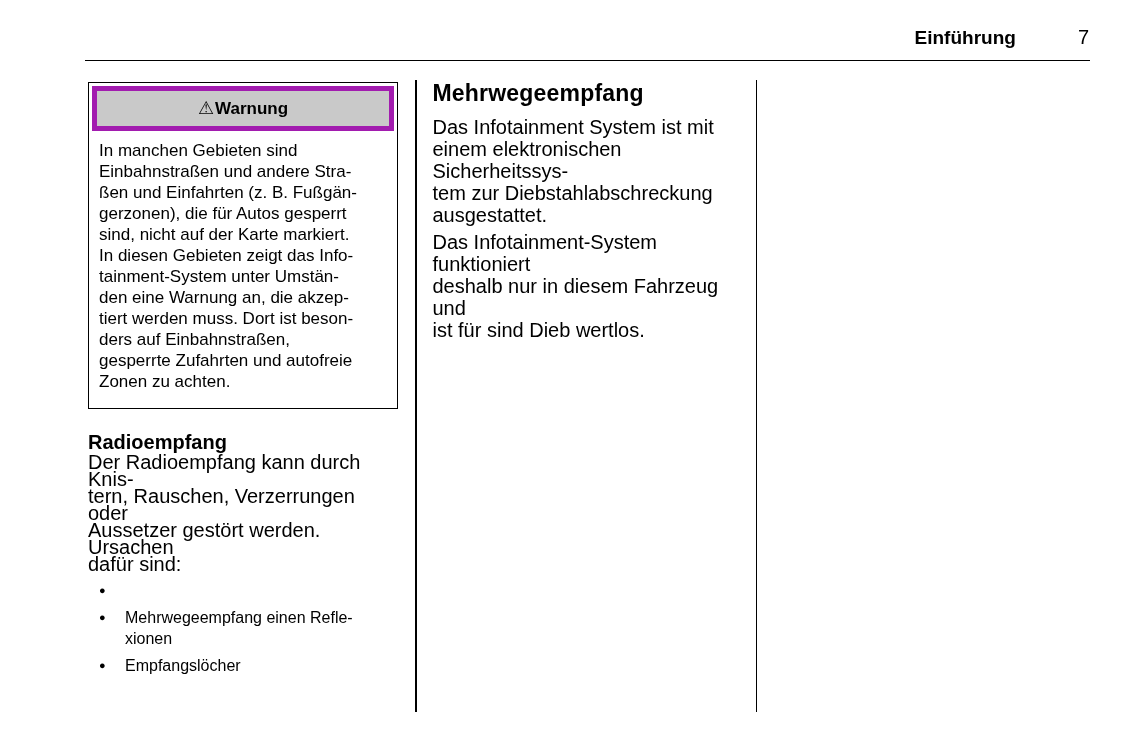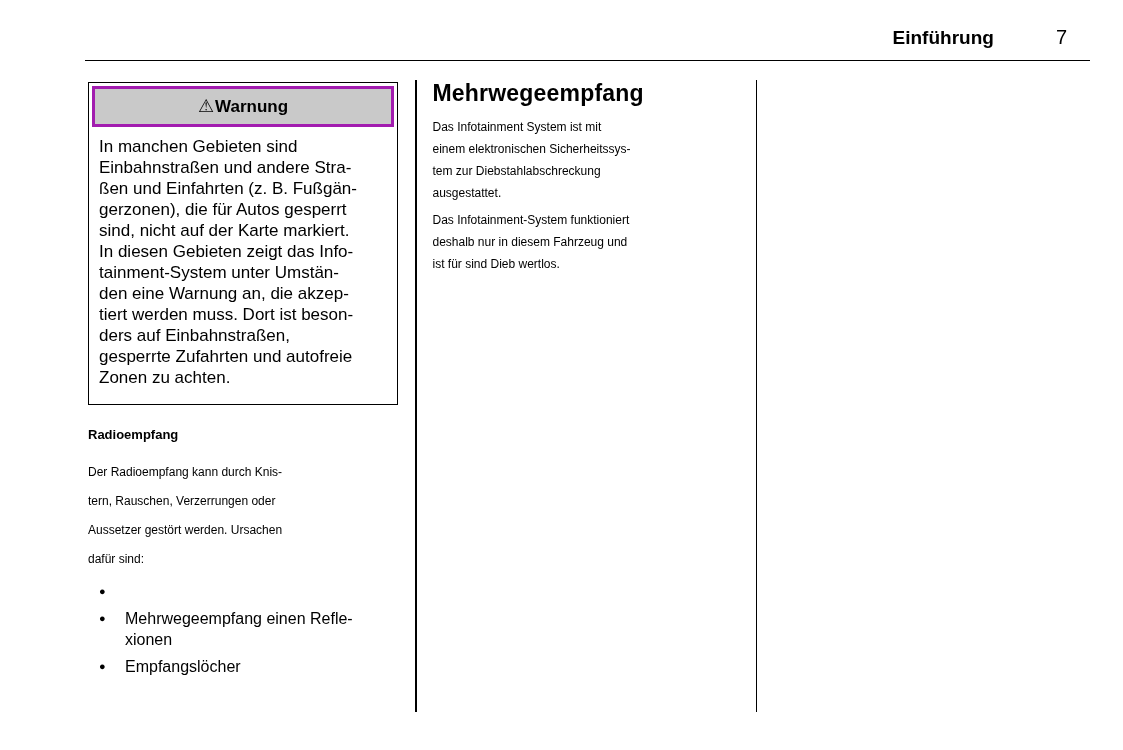--- a/index.html
+++ b/index.html
@@ -9,21 +9,21 @@
     font-family: "Liberation Sans", "DejaVu Sans", sans-serif;
     color: #000;
     position: relative;
     overflow: hidden;
   }
   .preline { white-space: pre-line; }
 
   
   .page-header {
     position: absolute;
-    left: 70px; top: 26px; width: 1005px;
+    left: 92px; top: 26px; width: 1005px;
     display: flex; justify-content: flex-end; align-items: baseline;
     gap: 62px;
     padding-right: 8px;
   }
   .section-title { font-size: 19px; font-weight: bold; }
   .page-number { font-size: 20px; }
   .header-rule {
     position: absolute;
     left: 85px; top: 60px; width: 1005px;
     border-top: 1.5px solid #000;
@@ -44,42 +44,41 @@
   }
   .v-divider.second { margin-left: 15px; }
 
   
   .warning-box {
     border: 1.5px solid #000;
     margin-top: 2px;
   }
   .warning-box-header {
     margin: 3px 3px 0 3px;
-    border: 3px solid #a21caf;
+    border: 5px solid #a21caf;
     background: #c9c9c9;
     text-align: center;
     font-weight: bold;
     font-size: 17px;
     padding: 6px 0 7px 0;
   }
   .warning-box-header .w-icon { font-size: 18px; font-weight: normal; margin-right: 1px; }
   .warning-box-body {
     font-size: 17px;
     line-height: 21px;
     padding: 9px 10px 16px 10px;
   }
 
   
   .radio-heading {
-    font-size: 13px; font-weight: bold;
+    font-size: 20px; font-weight: bold;
     margin-top: 22px;
   }
   .radio-intro {
-    font-size: 12px; line-height: 29px;
-    margin-top: 16px;
+    font-size: 20px; line-height: 17px;
   }
   .bullet-list { margin-top: 7px; }
   .bullet-item {
     display: flex;
     font-size: 16px; line-height: 21px;
     margin-top: 6px;
   }
   .bullet-dot {
     width: 37px;
     padding-left: 11px;
@@ -88,21 +87,21 @@
     line-height: 21px;
   }
 
   
   .theft-heading {
     font-size: 23px; font-weight: bold;
     margin-top: 0px;
     letter-spacing: 0.2px;
   }
   .theft-para {
-    font-size: 12px; line-height: 22px;
+    font-size: 20px; line-height: 22px;
     margin-top: 5px;
   }
   .theft-para.first { margin-top: 9px; }
 </style>
 </head>
 <body>
 
 <div class="page-header">
   <span class="section-title">Einführung</span>
   <span class="page-number">7</span>

